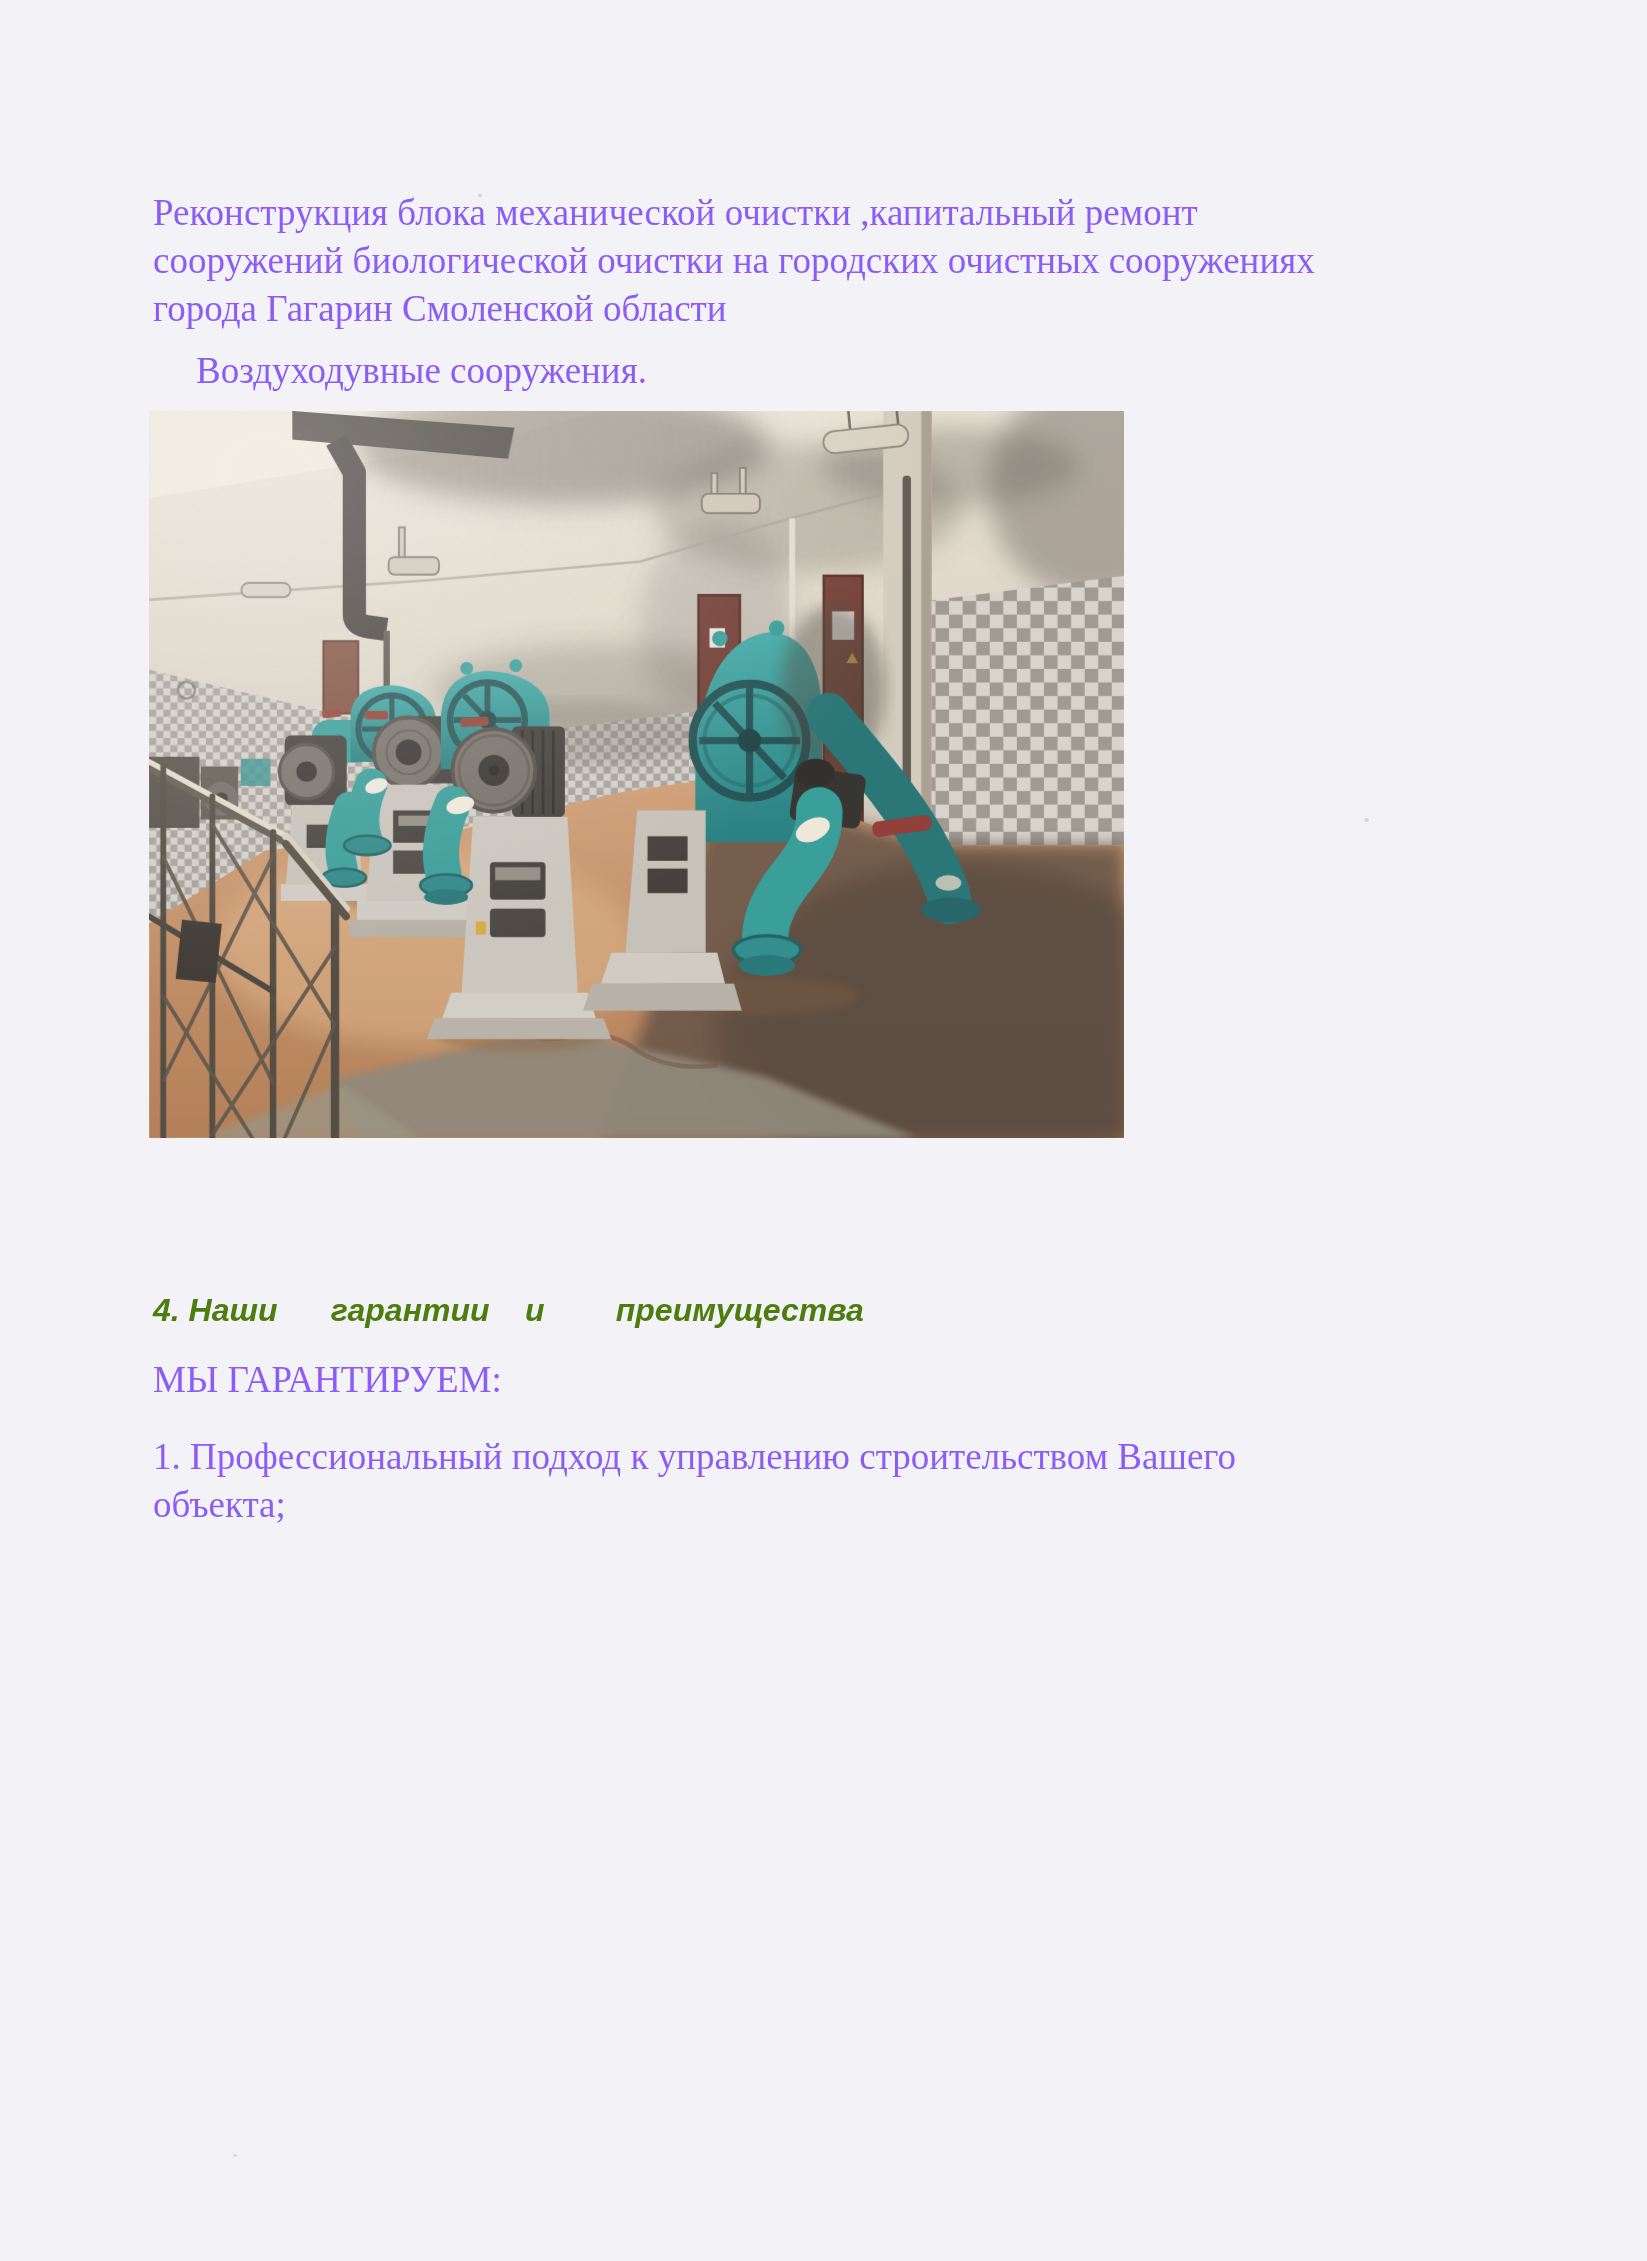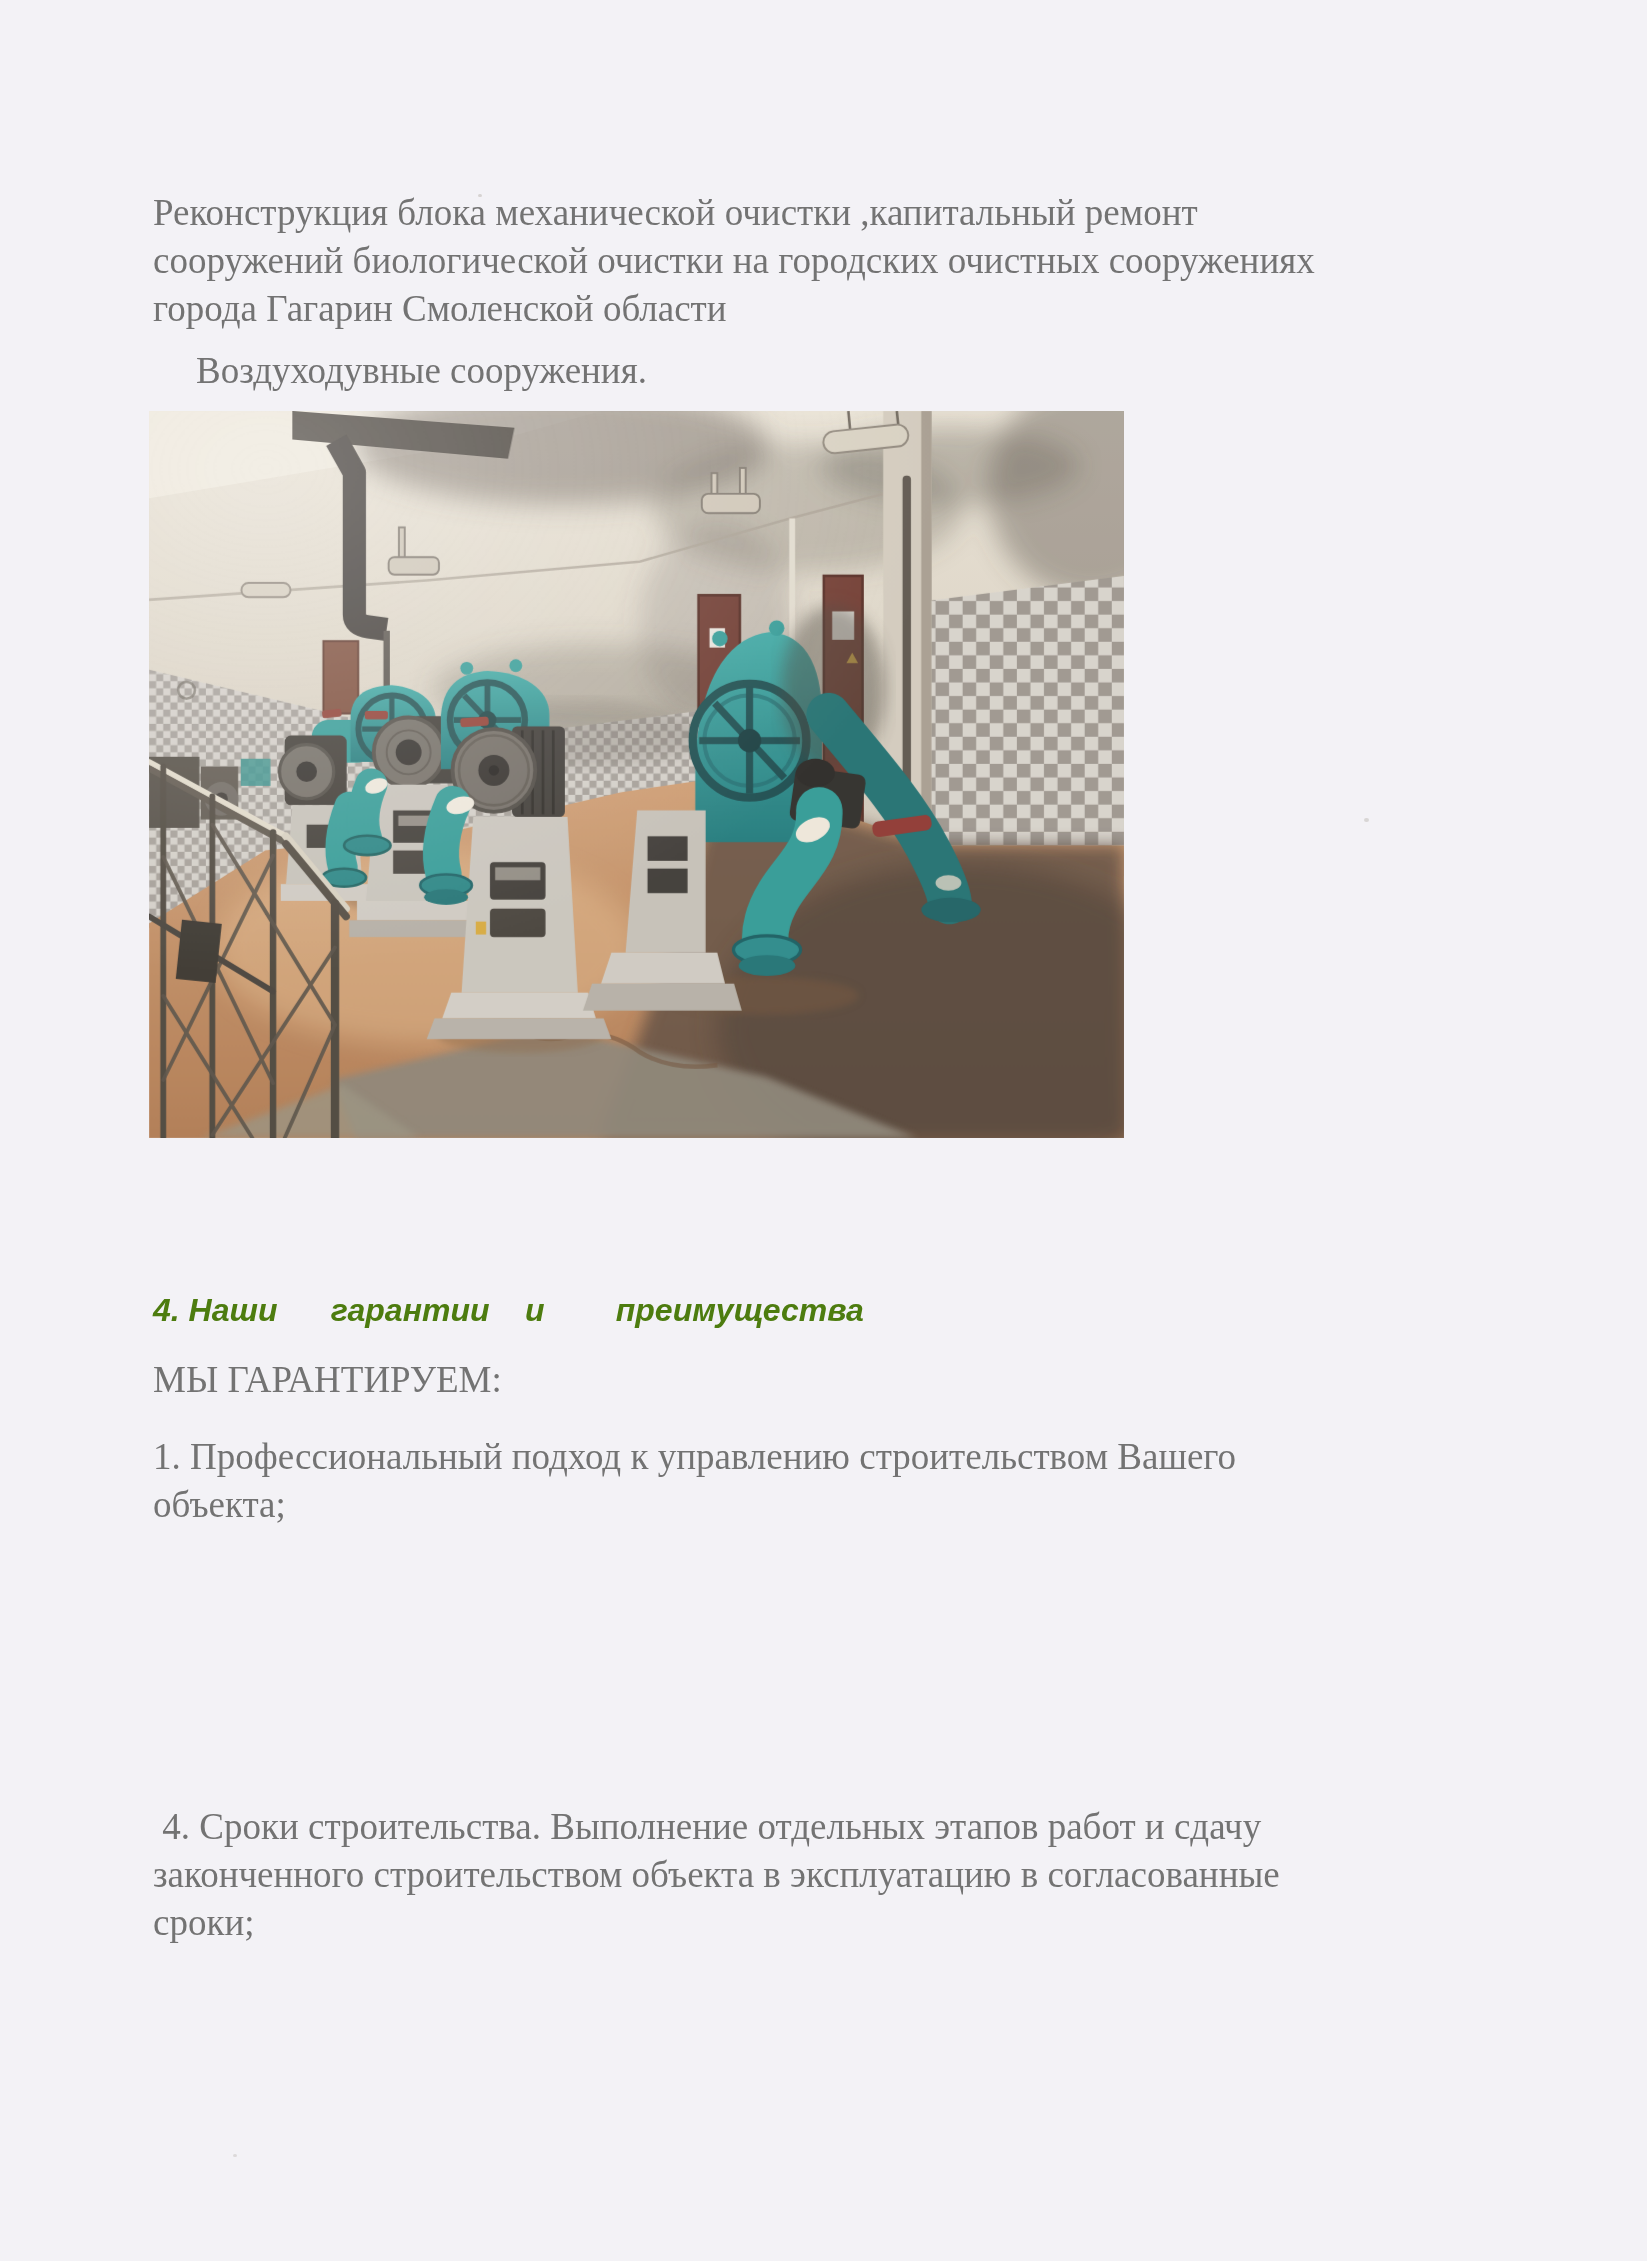--- a/index.html
+++ b/index.html
@@ -5,21 +5,21 @@
   html,body{margin:0;padding:0;background:#e9e8ec;}
   .page{
     position:relative; width:1647px; height:2261px;
     background:#f3f2f6;
     font-family:"Liberation Serif", serif;
     color:#342c24; overflow:hidden;
   }
   .para{
     position:absolute; left:153px; width:1376px; margin:0;
     font-size:37px; line-height:48px; white-space:pre-wrap;
-    color:#737373; font-weight:400;
+    color:#8b5cf6; font-weight:400;
   }
   .title{ top:189px; }
   .subtitle{ top:347px;margin-left:43px; }
   .heading{
     position:absolute; left:153px; top:1290px; margin:0;
     font-family:"Liberation Sans", sans-serif;
     font-style:italic; font-weight:700; font-size:32px; line-height:40px;
     white-space:pre; color:#4d7c0f;
   }
   .guarantee{ top:1356px; }
@@ -298,21 +298,18 @@
         <rect x="0" y="0" width="1510" height="1125" fill="url(#cornerLight)"></rect>
         <rect x="0" y="0" width="1510" height="1125" fill="#e8d9c2" opacity="0.07"></rect>
       </g>
     </svg>
   </figure>
 
   <h2 class="heading">4. Наши      гарантии    и        преимущества</h2>
   <p class="para guarantee">МЫ ГАРАНТИРУЕМ:</p>
   <p class="para item1">1. Профессиональный подход к управлению строительством Вашего
 объекта;</p>
-  <p class="para item4"> 4. Сроки строительства. Выполнение отдельных этапов работ и сдачу
-законченного строительством объекта в эксплуатацию в согласованные
-сроки;</p>
 
   <div class="speck" style="left:478px; top:194px; width:3.9px; height:3.2px; opacity:.5;"></div>
   <div class="speck" style="left:1364px; top:818px; width:4.5px; height:3.9px; opacity:.45;"></div>
   <div class="speck" style="left:233px; top:2154px; width:3.9px; height:3.2px; opacity:.4;"></div>
 </div>
 
 
 </body></html>

